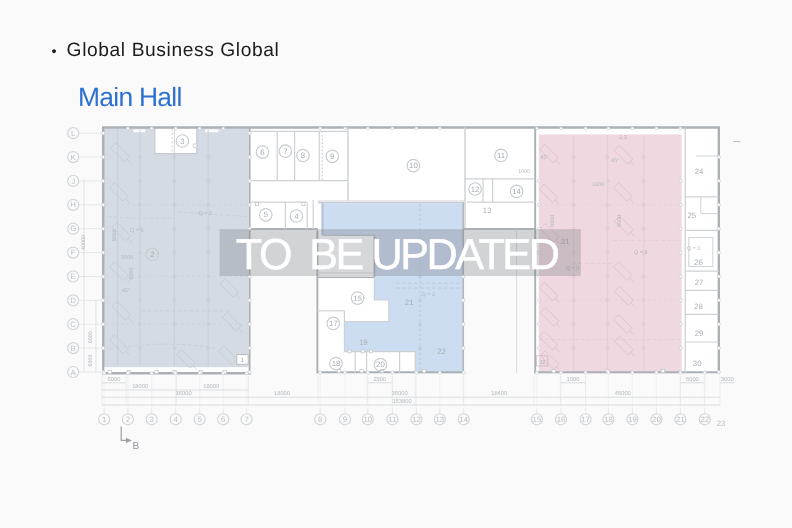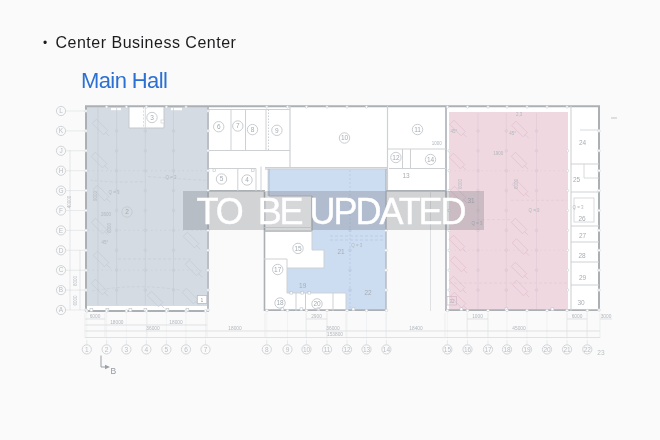--- a/index.html
+++ b/index.html
@@ -2,23 +2,23 @@
 <html><head><meta charset="utf-8">
 <style>
 html,body{margin:0;padding:0}
 body{width:660px;height:440px;background:#fafafa;font-family:"Liberation Sans",sans-serif;position:relative;overflow:hidden}
 .abs{position:absolute}
 </style></head>
 <body>
 
 <div class="abs" style="left:43px;top:36px;font-size:12px;color:#1c1c1e">•</div>
 
-<div class="abs" style="left:55.5px;top:33.5px;font-size:16px;color:#1c1c1e;letter-spacing:.5px;white-space:nowrap">Center Business Center</div>
-
-<div class="abs" style="left:81px;top:68px;font-size:22px;color:#2b70d2;letter-spacing:-.6px;white-space:nowrap">Main Hall</div>
+<div class="abs" style="left:55.5px;top:33.5px;font-size:16px;color:#1c1c1e;letter-spacing:.5px;white-space:nowrap">Global Business Global</div>
+
+<div class="abs" style="left:65px;top:68px;font-size:22px;color:#2b70d2;letter-spacing:-.6px;white-space:nowrap">Main Hall</div>
 
 <svg class="abs" style="left:0;top:0" width="660" height="440" viewBox="0 0 660 440" fill="none">
 
 <g>
       <rect x="85" y="106" width="515" height="85" fill="#ffffff"></rect>
 <rect x="85" y="106" width="124" height="206" fill="#ffffff"></rect>
 <rect x="264" y="191" width="122" height="120" fill="#ffffff"></rect>
 <rect x="445" y="106" width="155" height="205" fill="#ffffff"></rect>
     </g>
 

